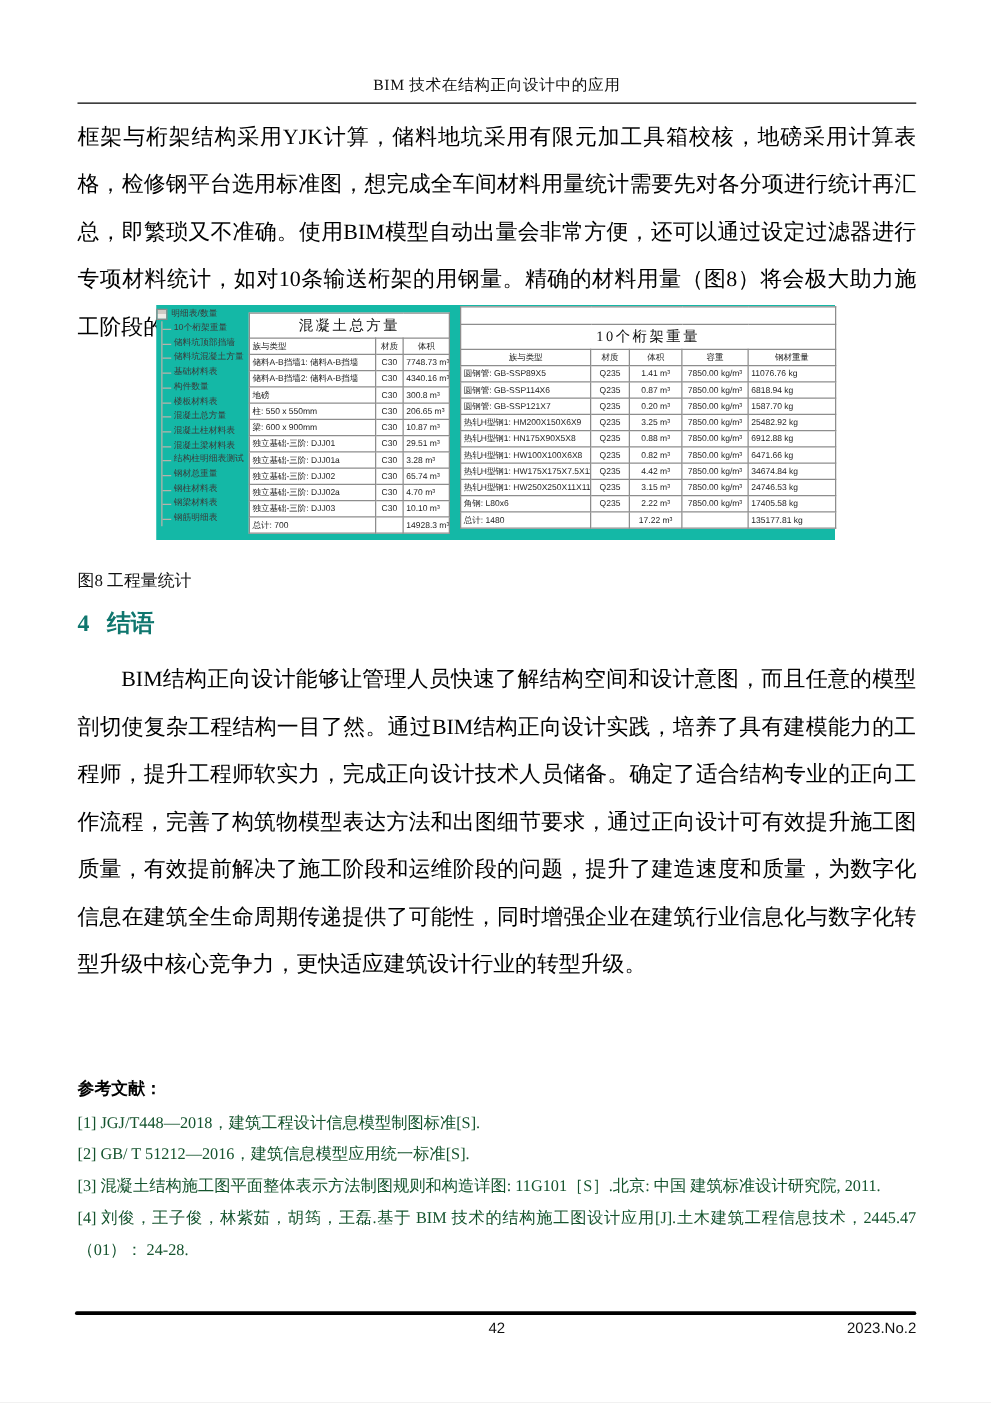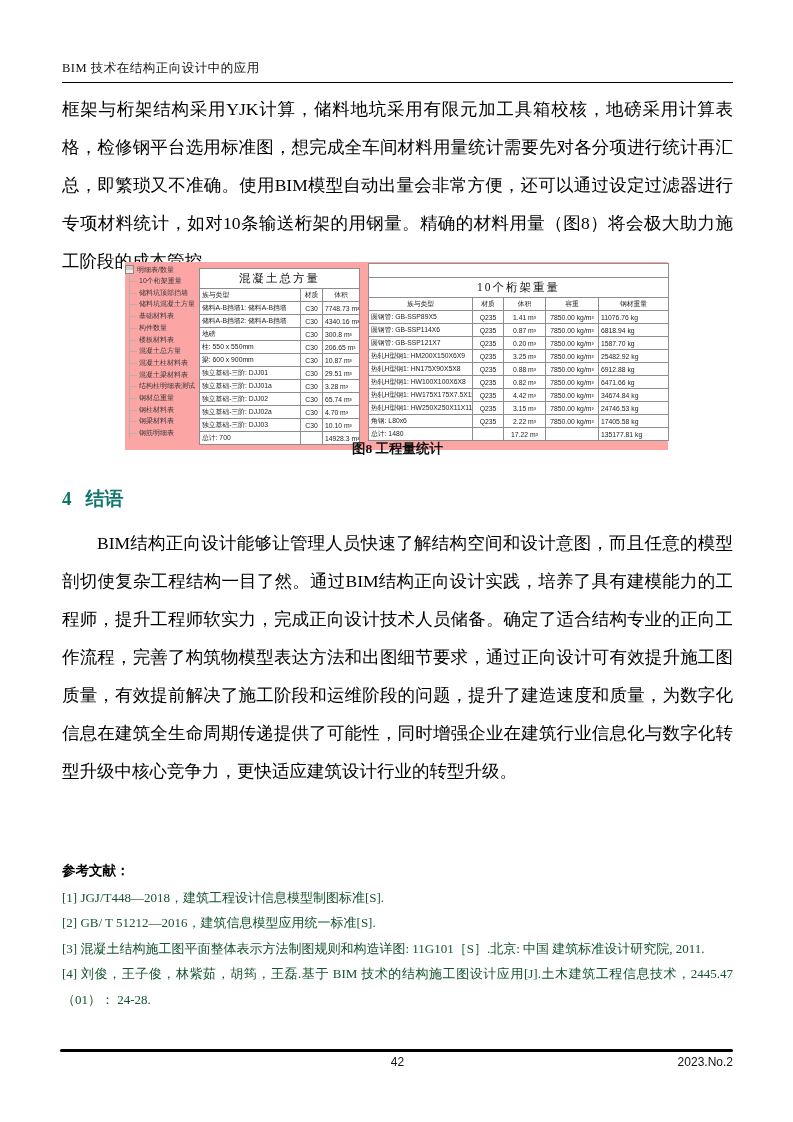--- a/index.html
+++ b/index.html
@@ -1,31 +1,31 @@
 <!DOCTYPE html>
 <html><head>
 <meta charset="utf-8">
 <style>
   html,body{margin:0;padding:0;background:#e8e8e8;}
   .page{
     position:relative;width:793px;height:1122px;margin:0 auto;background:#ffffff;
     font-family:"Liberation Serif","DejaVu Serif",serif;color:#000;overflow:hidden;
   }
   .running-title{
-    position:absolute;top:60px;left:62px;width:671px;text-align:left;
+    position:absolute;top:60px;left:62px;width:671px;text-align:center;
     font-size:12.5px;letter-spacing:.5px;color:#111;
   }
   .header-rule{position:absolute;top:82px;left:62px;width:671px;border-top:1.5px solid #000;}
   .para{position:absolute;left:62px;width:671px;font-size:17.5px;line-height:38px;
     text-align:justify;color:#000;}
   .para1{top:90px;}
   .para2{top:524px;text-indent:2em;font-family:Liberation Serif, serif;}
 
   
-  .figure{position:absolute;left:125px;top:262px;width:543px;height:188px;background:#fca5a5;}
+  .figure{position:absolute;left:125px;top:244px;width:543px;height:188px;background:#14b8a6;}
   .tree{position:absolute;left:0;top:2px;width:112px;font-size:7px;color:#3a3a3a;
     font-family:"Liberation Sans","DejaVu Sans",sans-serif;}
   .tree-root{display:flex;align-items:center;line-height:11px;white-space:nowrap;}
   .tree-root-icon{display:inline-block;width:7px;height:7px;border:1px solid #8a8a8a;
     background:linear-gradient(#cfcac4 50%,#efece8 50%);margin-right:3px;flex:0 0 auto;}
   .tree-items{list-style:none;margin:0 0 0 4px;padding:0;border-left:1px solid #b9b2aa;}
   .tree-items li{position:relative;padding-left:9px;line-height:11.7px;white-space:nowrap;}
   .tree-items li::before{content:"";position:absolute;left:0;top:6px;width:7px;
     border-top:1px solid #b9b2aa;}
 
@@ -35,22 +35,22 @@
     font-size:6.8px;font-weight:normal;color:#222;white-space:nowrap;overflow:hidden;}
   table.shot .title-row td{font-size:11.5px;letter-spacing:2px;text-align:center;
     height:17px;font-family:"Liberation Serif","DejaVu Serif",serif;color:#111;}
   table.shot .blank-row td{height:11px;}
   table.shot th{text-align:center;height:10px;}
   table.shot td.c{text-align:center;}
   table.shot td.l{text-align:left;}
   .concrete-table{position:absolute;left:74px;top:6px;width:160px;}
   .truss-table{position:absolute;left:243px;top:1px;width:300px;}
 
-  .figure-caption{position:absolute;top:440px;left:62px;width:671px;text-align:center;
-    font-size:13.5px;font-weight:bold;color:#111;}
+  .figure-caption{position:absolute;top:456px;left:62px;width:671px;text-align:left;
+    font-size:13.5px;font-weight:normal;color:#111;}
 
   .section-heading{position:absolute;top:486px;left:62px;font-size:19px;font-weight:bold;color:#0f766e;}
   .section-heading .num{margin-right:14px;}
 
   .ref-heading{position:absolute;top:862px;left:62px;font-size:13.5px;font-weight:bold;text-align:center;}
   .ref-list{position:absolute;top:885px;left:62px;width:671px;font-size:13px;
     line-height:25.4px;color:#14532d;}
   .ref-list div{text-align:justify;}
 
   .footer-rule{position:absolute;top:1049px;left:60px;width:673px;height:3px;background:#000;

